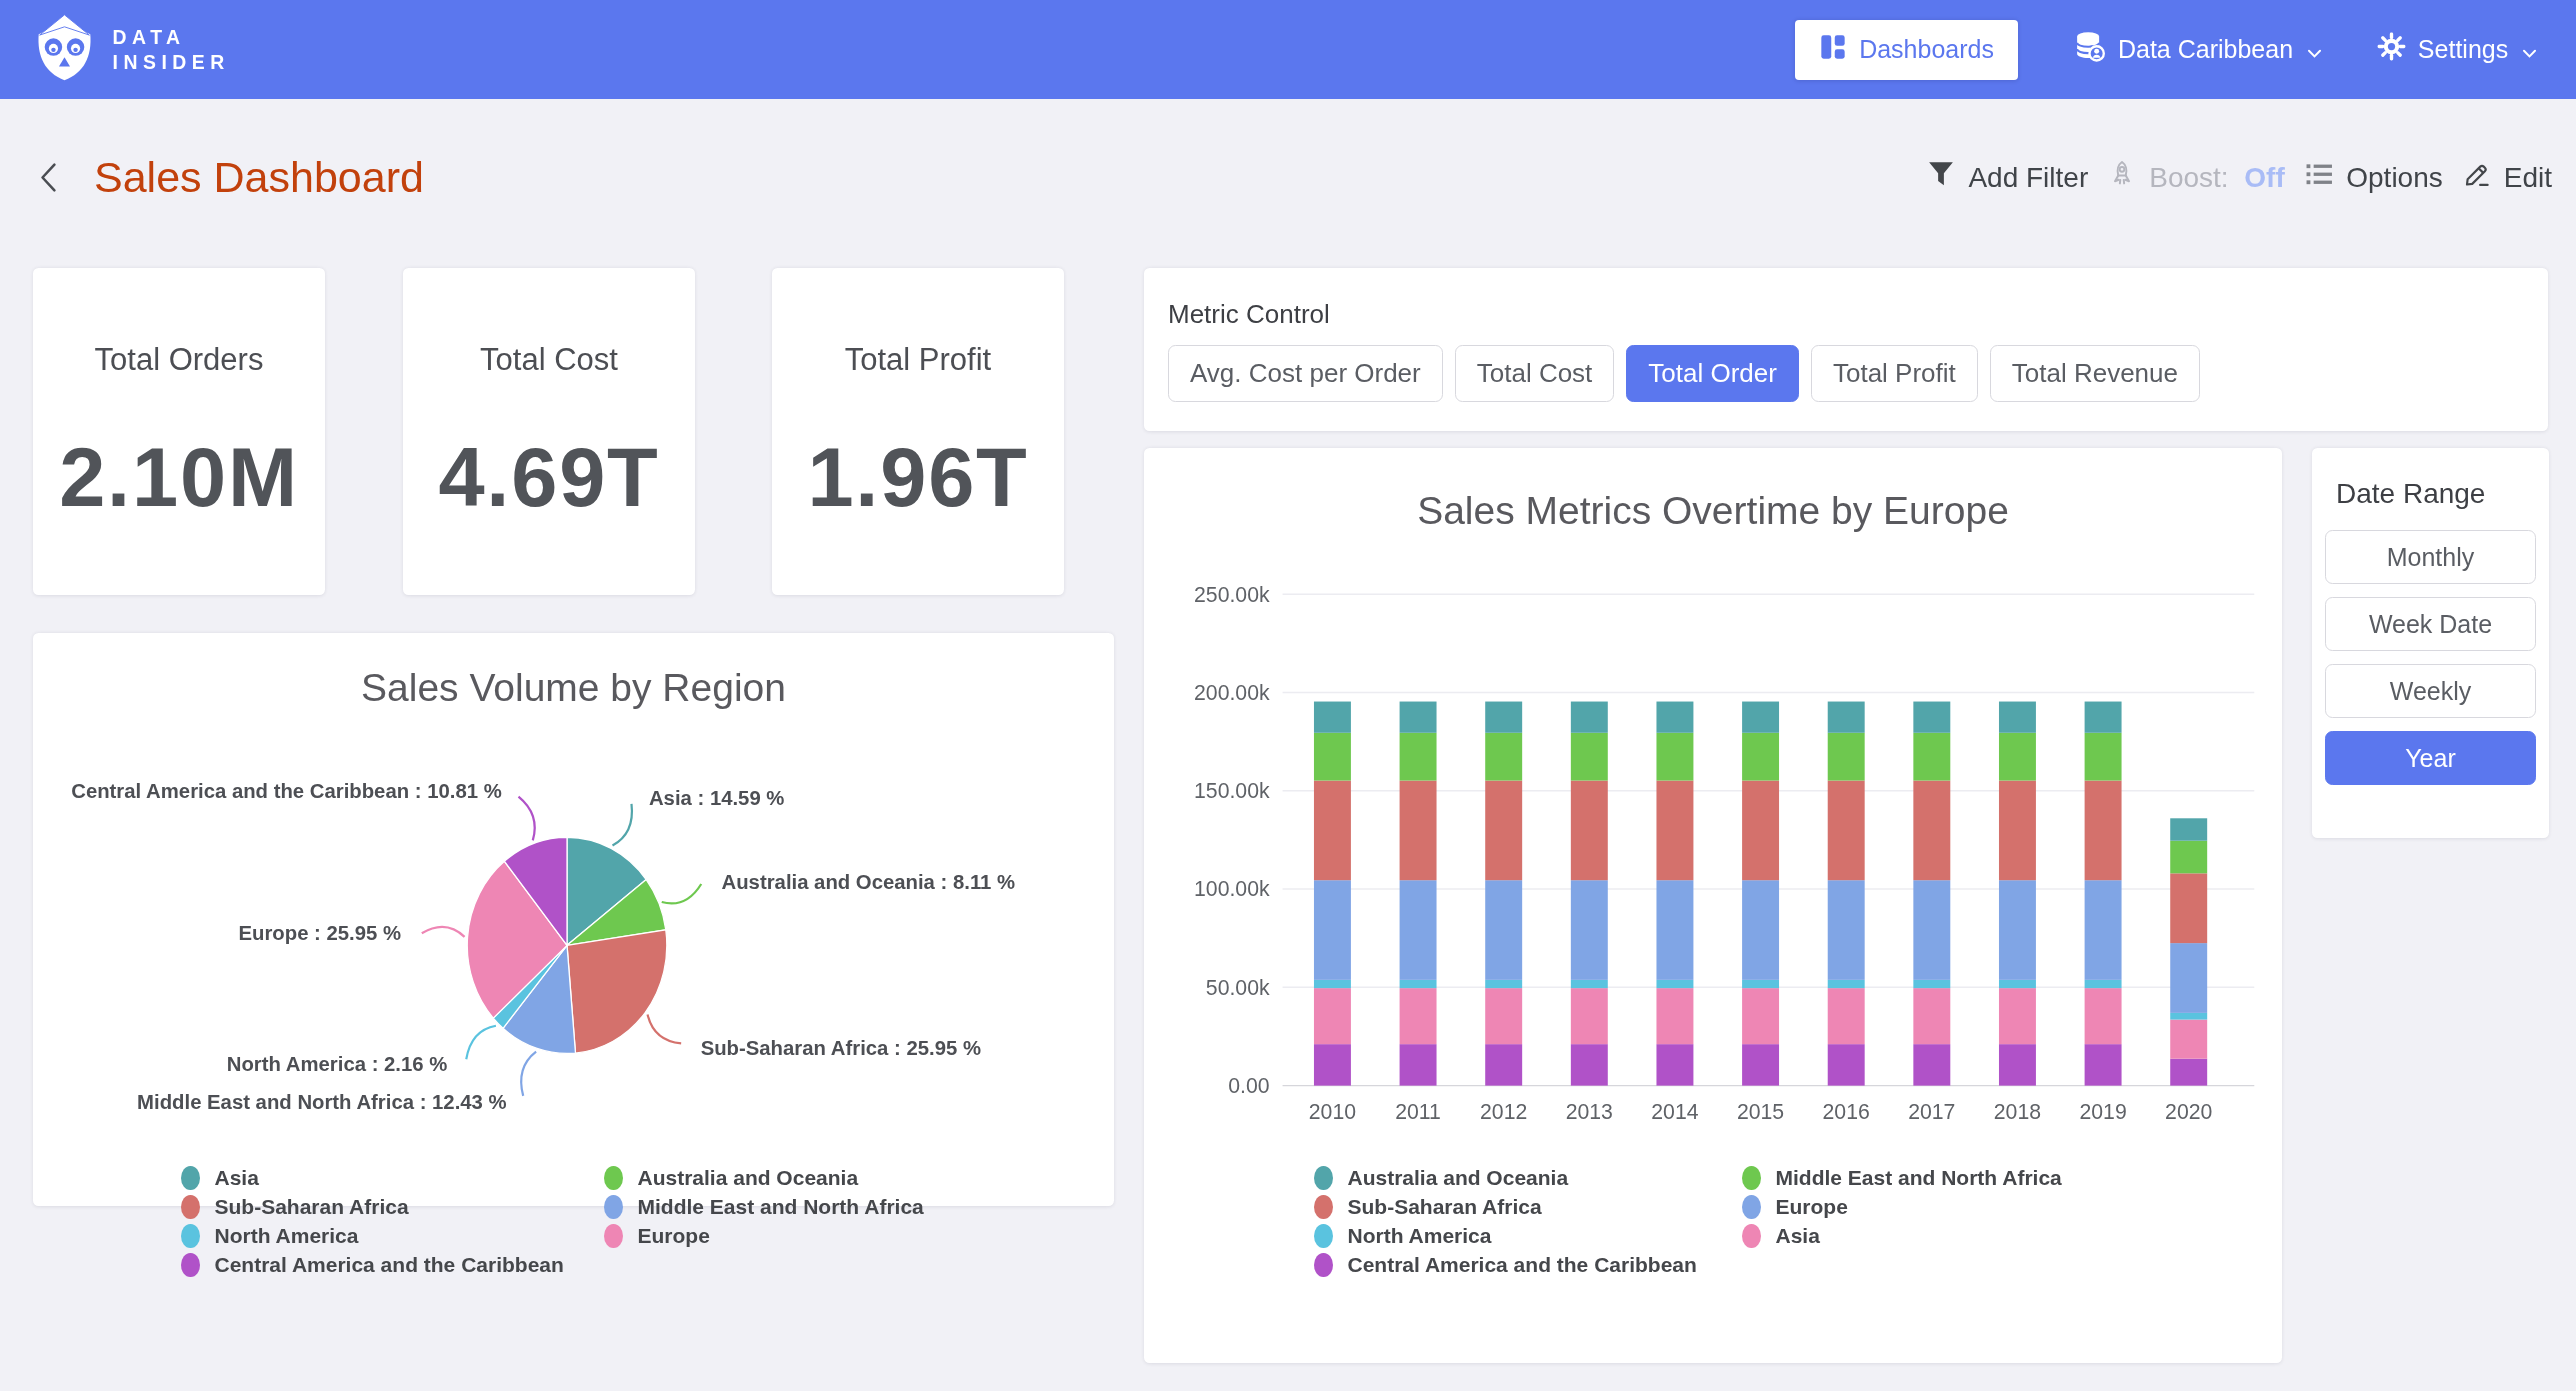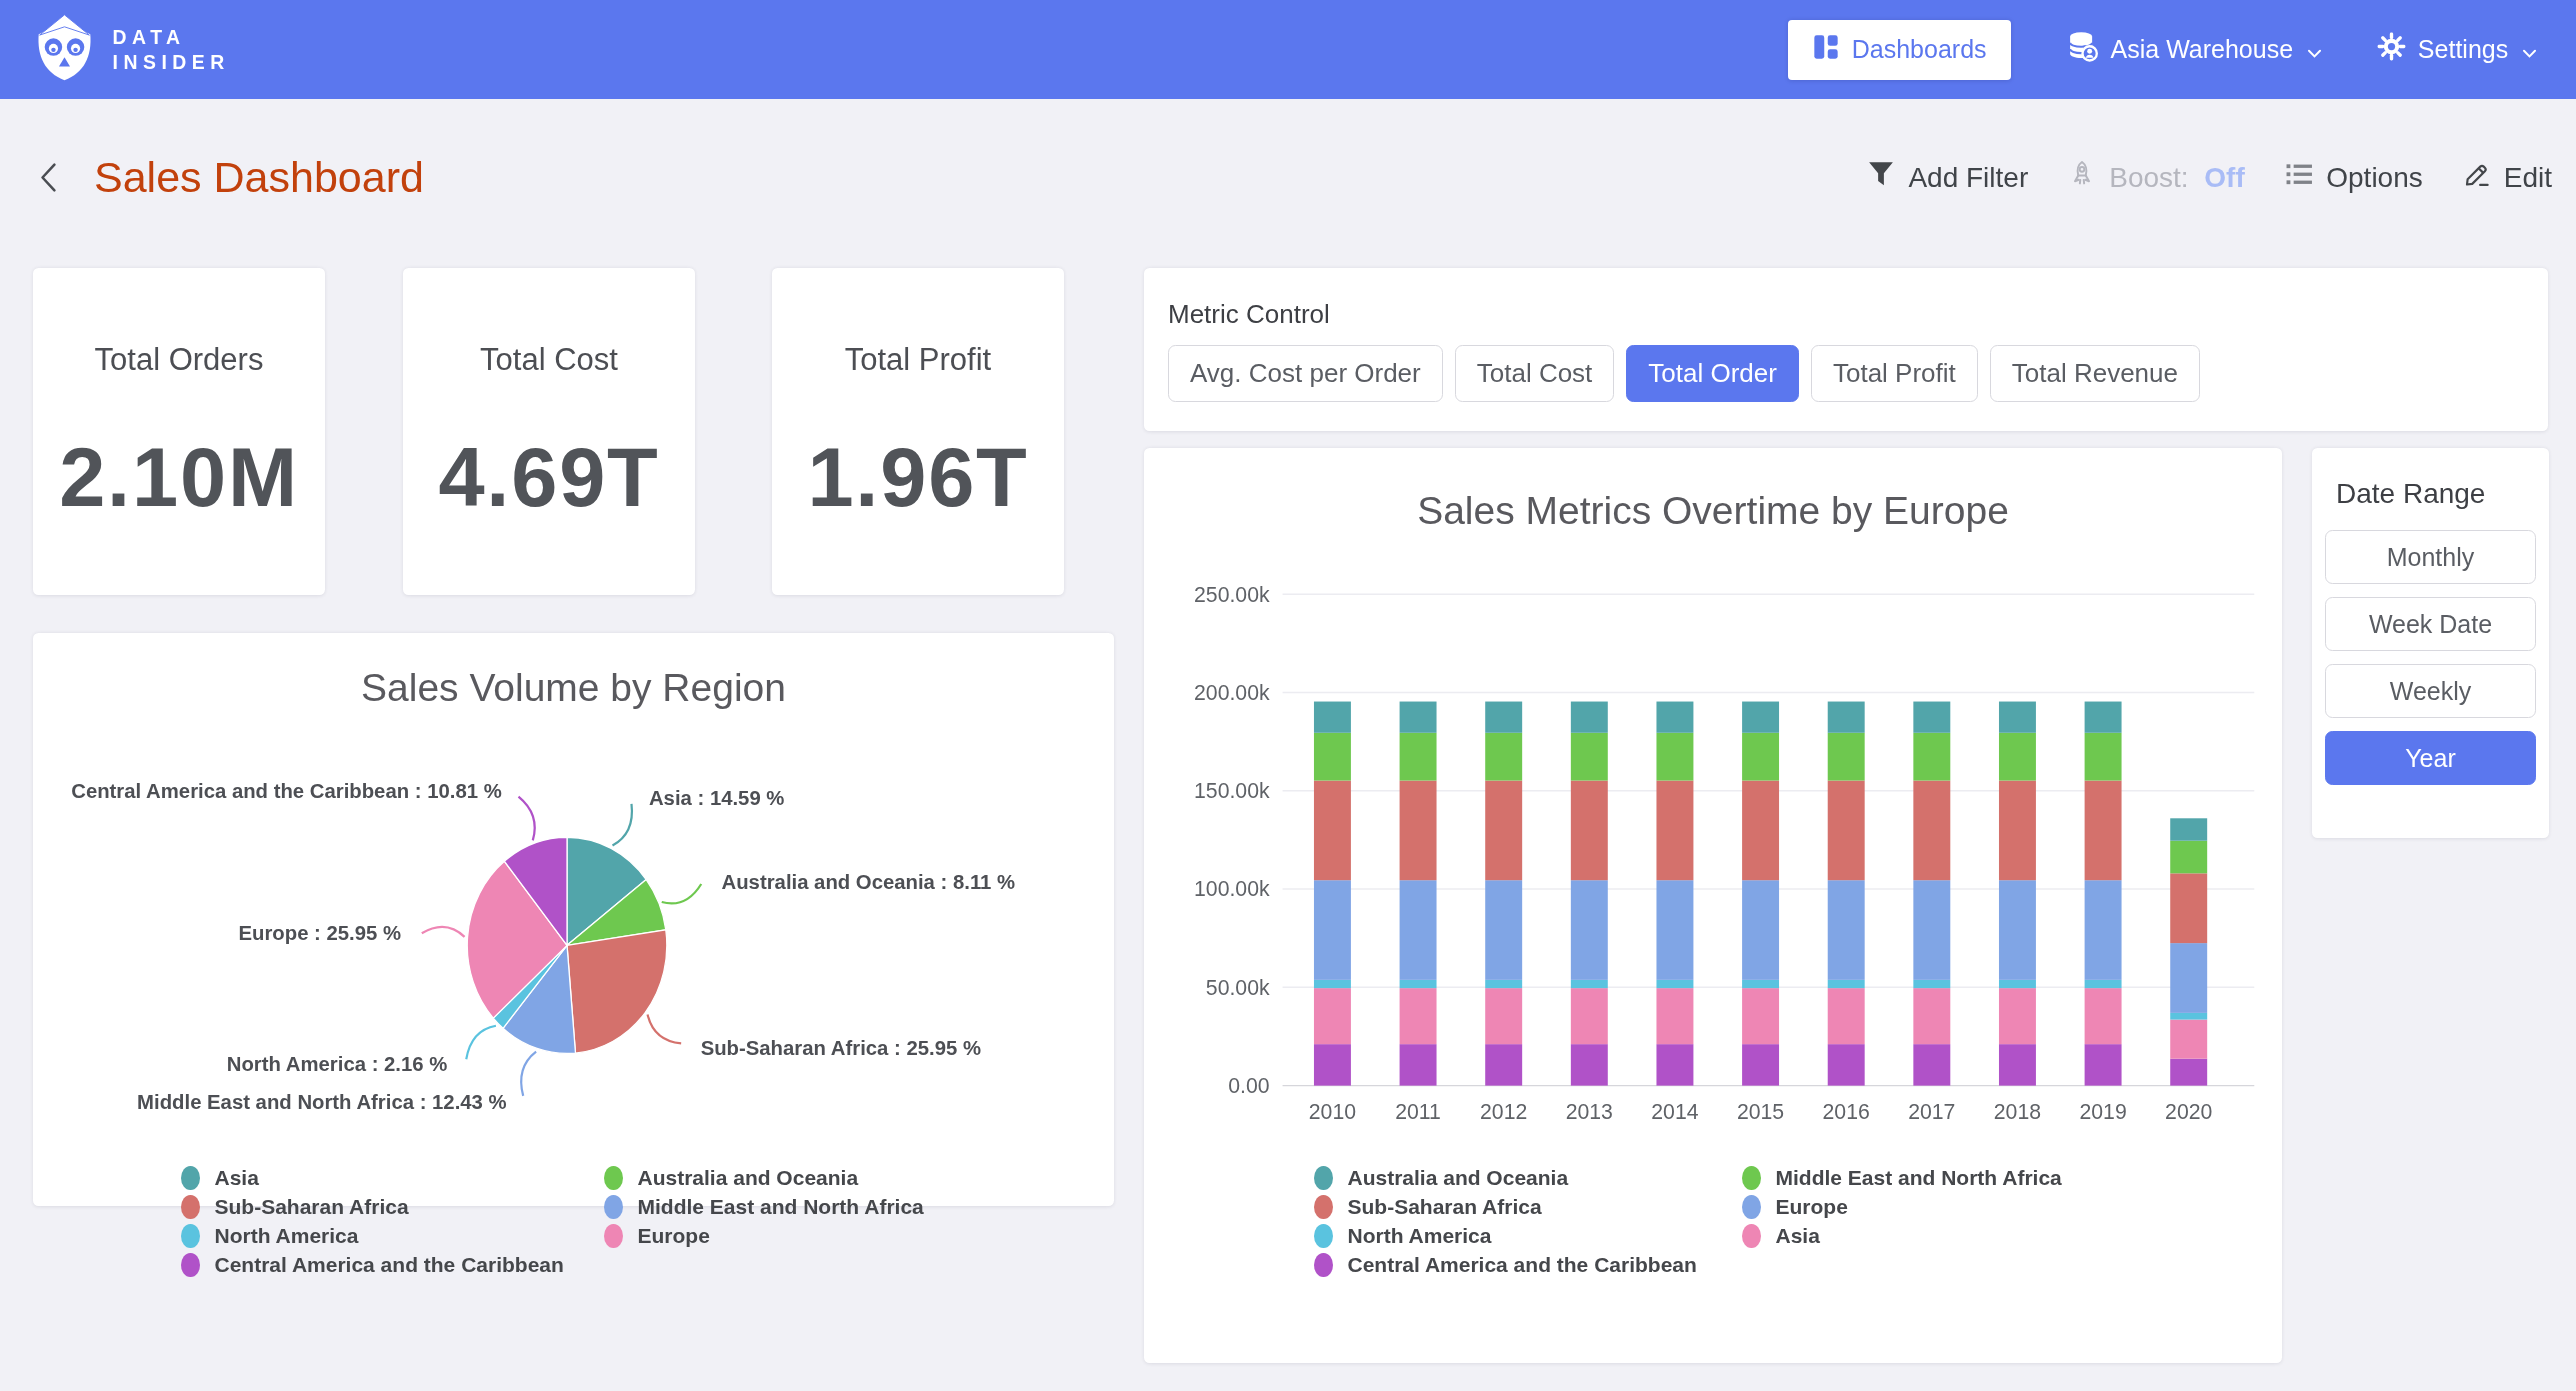--- a/index.html
+++ b/index.html
@@ -16,21 +16,21 @@
   .nav-item { display:flex; align-items:center; gap:12px; color:#fff; font-size:25px; cursor:pointer; }
   .nav-pill { background:#fff; color:var(--primary); font-weight:500; border-radius:4px; height:60px;
               padding:0 24px; box-shadow:0 0.9px 4.6px rgba(20,30,90,.18); }
   .chev { margin-left:1.8px; }
 
   
   .toolbar { position:absolute; left:0; top:99px; width:2576px; height:157px; display:flex; align-items:center;
              padding:0 24px 0 37px; }
   .back-btn { width:31px; height:41px; display:flex; align-items:center; cursor:pointer; }
   .page-title { font-size:43px; color:#c2410c; margin-left:26px; }
-  .actions { margin-left:auto; display:flex; align-items:center; gap:39px; }
+  .actions { margin-left:auto; display:flex; align-items:center; gap:19px; }
   .action { display:flex; align-items:center; gap:12px; font-size:28px; color:#404449; cursor:pointer; white-space:nowrap; }
   .action.muted { color:#b5b6be; }
   .boost-off { color:#a9bcf6; font-weight:bold; margin-left:3.7px; }
 
   
   .card { position:absolute; background:#fff; border-radius:5.5px; box-shadow:0 0.9px 3.7px rgba(40,40,70,.10); }
   .kpi { width:292px; height:327px; top:268px; text-align:center; }
   .kpi .k-label { margin-top:74px; font-size:31px; color:#4c4e53; }
   .kpi .k-value { margin-top:52px; font-size:83px; font-weight:bold; color:#515459; letter-spacing:1.8px; }
 
@@ -109,21 +109,21 @@
             <ellipse cx="11" cy="4.6" rx="8" ry="2.9" fill="#fff"></ellipse>
             <path d="M3 4.6 V17.5 C3 19.1 6.6 20.4 11 20.4 C11.6 20.4 12.2 20.4 12.8 20.3 L12.8 7 Z" fill="#fff"></path>
             <path d="M19 4.6 V11.5 L12 11 V7 Z" fill="#fff"></path>
             <path d="M3 9.3 c0 1.6 3.6 2.9 8 2.9 s8 -1.3 8 -2.9" fill="none" stroke="var(--primary)" stroke-width="1.5"></path>
             <path d="M3 13.9 c0 1.6 3.6 2.9 8 2.9 s8 -1.3 8 -2.9" fill="none" stroke="var(--primary)" stroke-width="1.5"></path>
             <circle cx="17.2" cy="17" r="5.2" fill="var(--primary)" stroke="#fff" stroke-width="1.7"></circle>
             <circle cx="17.2" cy="15.4" r="1.8" fill="#fff"></circle>
             <path d="M14.4 20.2 a2.9 2.9 0 0 1 5.6 0 Z" fill="#fff"></path>
           </svg>
         </span>
-        <span>Asia Warehouse</span>
+        <span>Data Caribbean</span>
         <span class="chev">
           <svg width="15" height="9.2" viewBox="0 0 16 10">
               <polyline points="2,2 8,8 14,2" fill="none" stroke="#fff" stroke-width="2.2" stroke-linecap="round"></polyline>
             </svg>
         </span>
       </div>
 
       <div class="nav-item">
         <span>
           <svg width="29" height="29" viewBox="0 0 24 24" fill="#fff">

